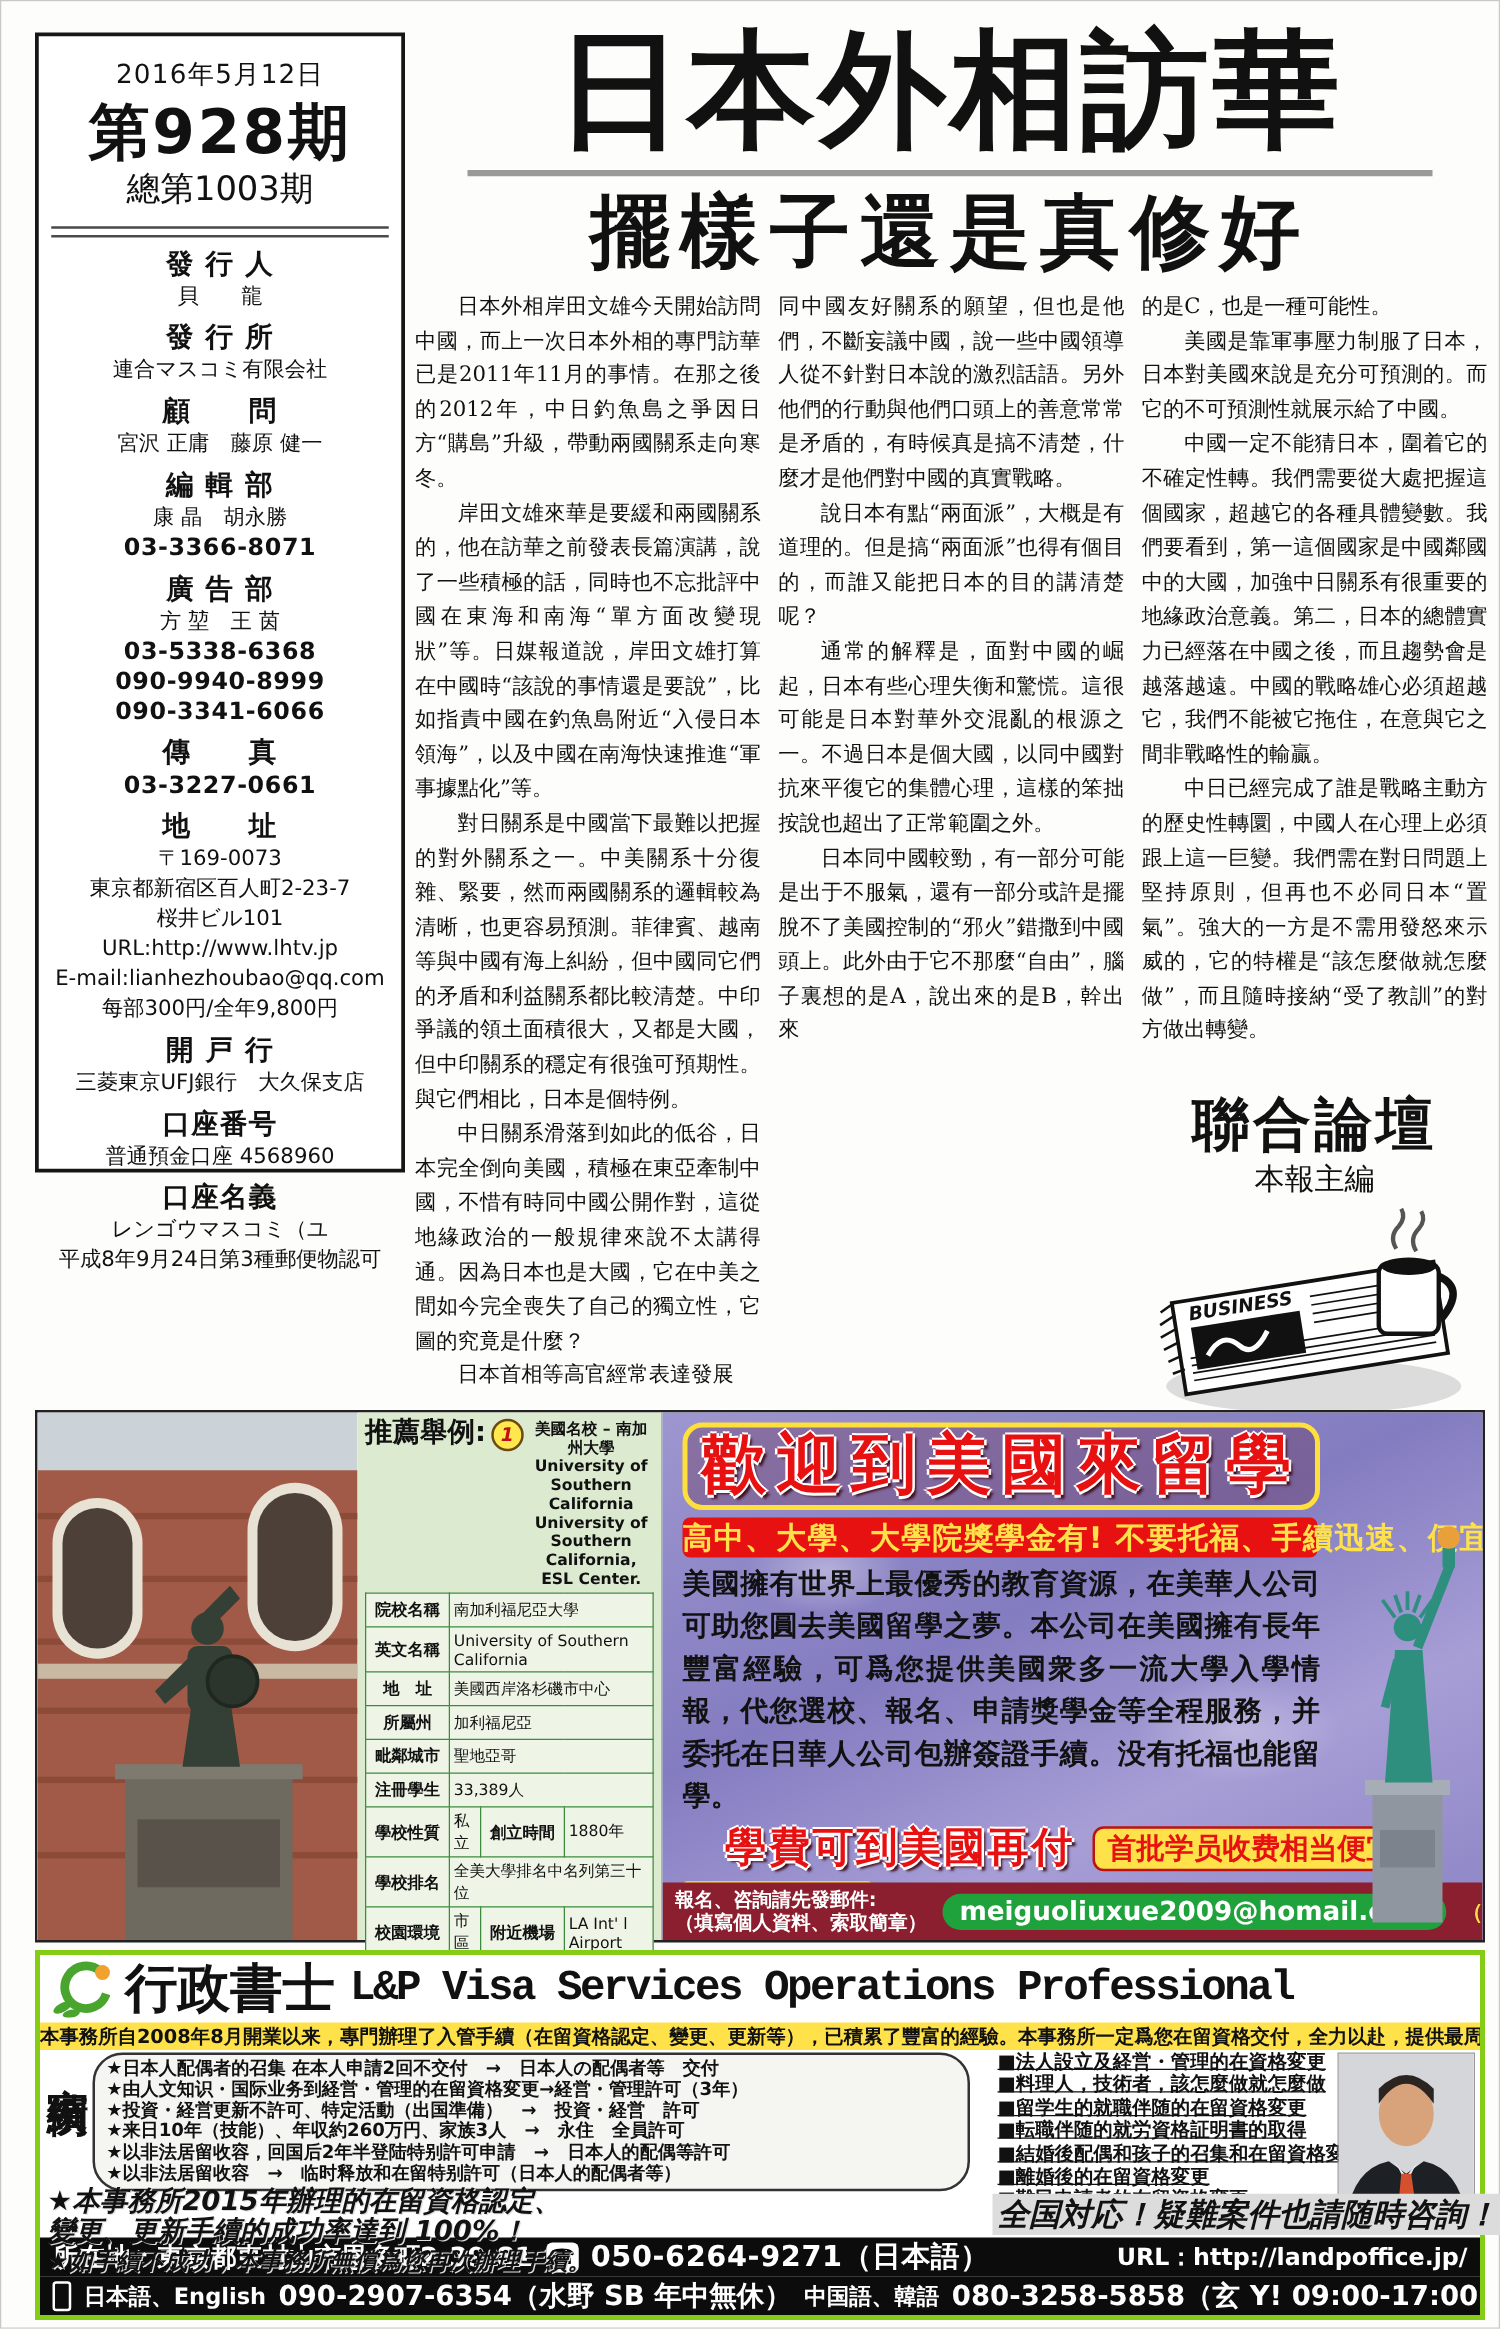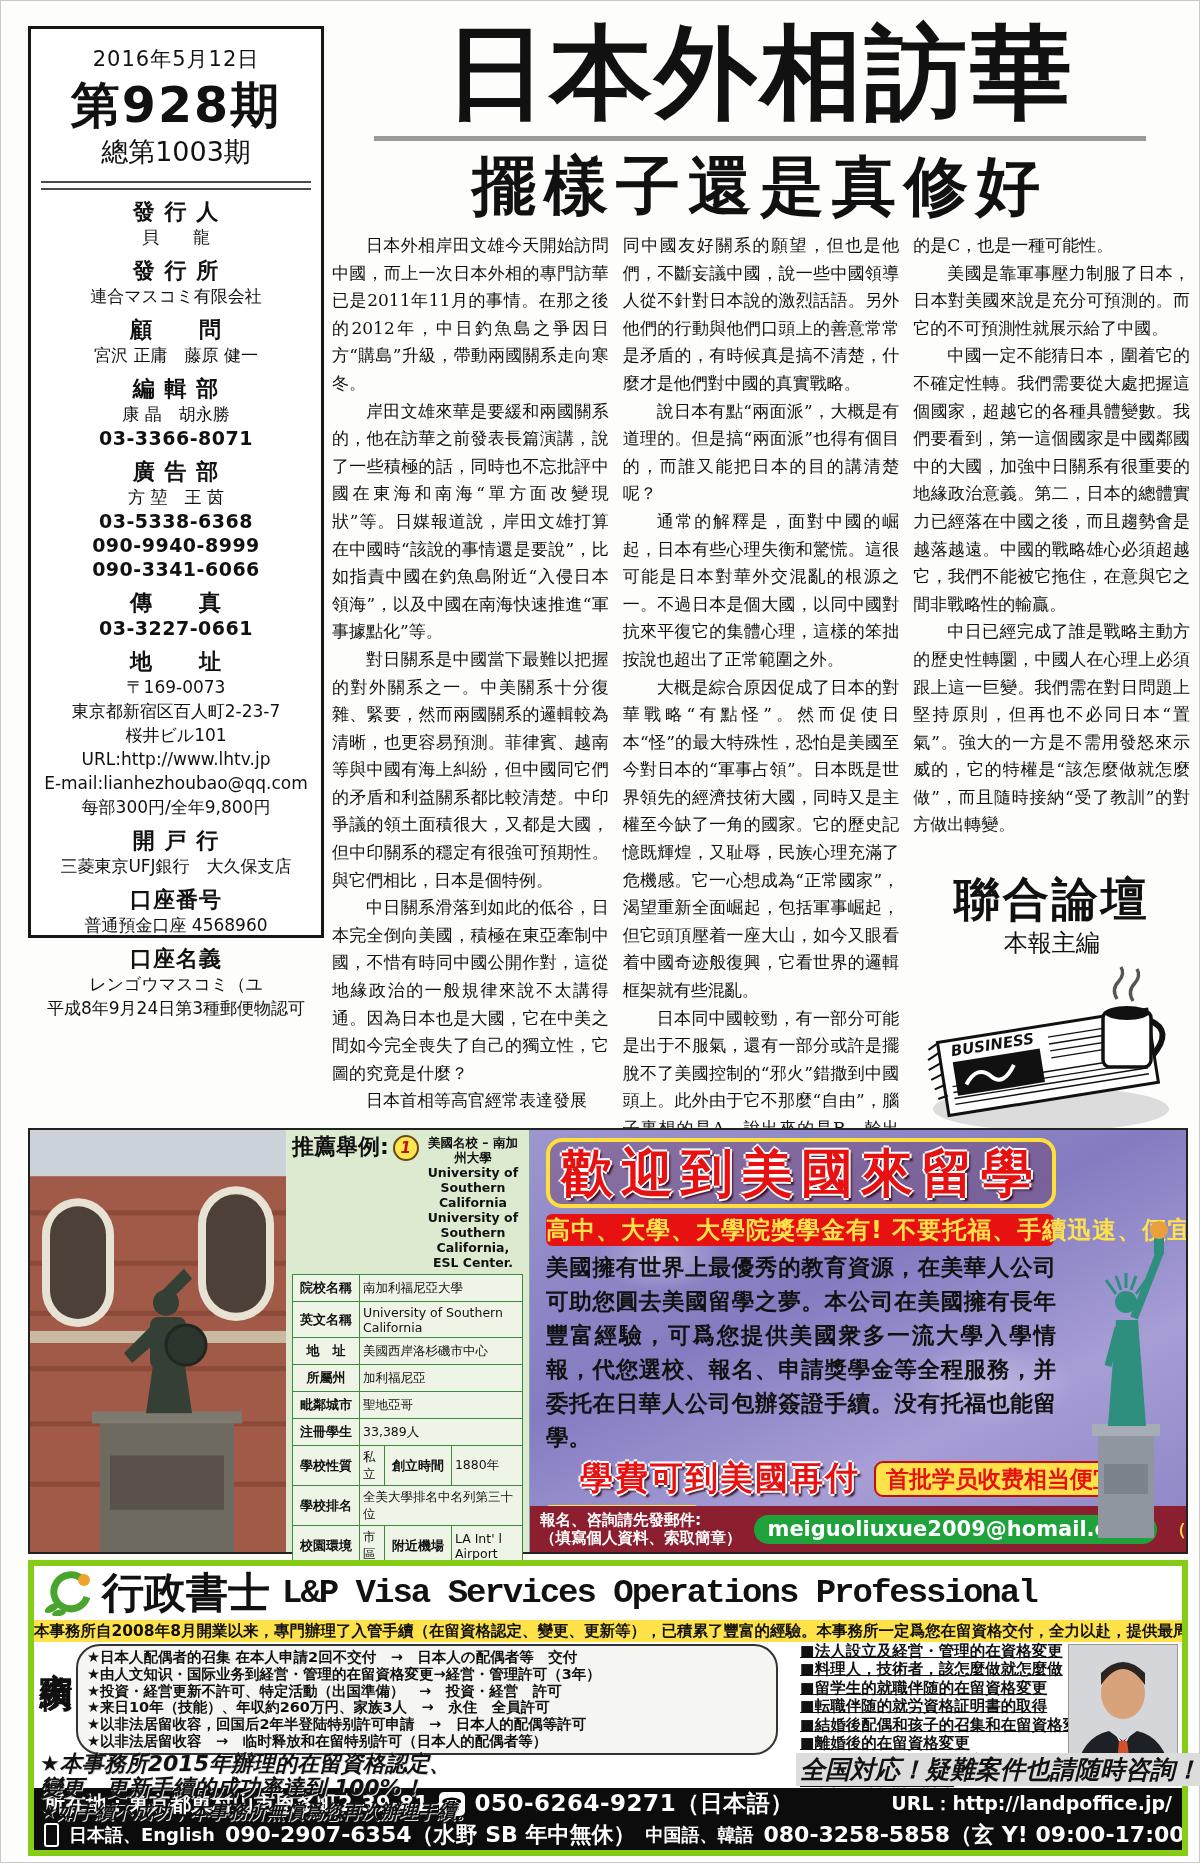--- a/index.html
+++ b/index.html
@@ -49,21 +49,21 @@
   .item2{display:flex;align-items:center;gap:5px;margin-top:6px;}
   .item2-t{font-size:18.5px;font-weight:800;white-space:nowrap;}
   .item2-sub{font-size:13px;font-weight:700;margin-left:26px;margin-top:1px;}
   .ad1-right{flex:1;position:relative;overflow:hidden;box-sizing:border-box;padding:8px 12px 0 10px;
      background:
        radial-gradient(90px 50px at 20% 30%,rgba(255,255,255,.35),rgba(255,255,255,0) 70%),
        radial-gradient(120px 60px at 70% 60%,rgba(255,255,255,.28),rgba(255,255,255,0) 70%),
        linear-gradient(155deg,#9d96cf 0%,#837cc0 40%,#a79ed6 68%,#8b83c4 100%);}
   .study-title{margin:0 118px 0 6px;border:4px solid #ffdf3a;border-radius:16px;background:rgba(96,32,64,.30);
        text-align:center;font-size:52px;font-weight:900;letter-spacing:8px;color:#e81112;line-height:62px;
-       text-shadow:-2px 0 #fff,2px 0 #fff,0 -2px #fff,0 2px #fff,3px 3px 2px #401020;white-space:nowrap;}
+       text-shadow:-2px 0 #fff,2px 0 #fff,0 -2px #fff,0 2px #fff,3px 3px 2px #401020;white-space:nowrap;font-family:Liberation Serif, serif;}
   .study-tag{margin:6px 120px 4px 6px;background:#e81112;color:#ffe24a;border-radius:6px;text-align:center;
        font-size:24px;font-weight:800;line-height:32px;letter-spacing:1px;white-space:nowrap;}
   .study-body{margin:4px 118px 2px 6px;font-size:22.5px;font-weight:700;line-height:34px;text-align:justify;}
   .pay-row{display:flex;align-items:center;gap:14px;margin:2px 6px 2px 40px;}
   .pay-later{font-size:33px;font-weight:900;letter-spacing:2px;color:#e81112;white-space:nowrap;
        text-shadow:-2px 0 #fff,2px 0 #fff,0 -2px #fff,0 2px #fff,3px 3px 2px #401020;}
   .first-batch{background:#ffe24a;border:2px solid #c01010;border-radius:9px;color:#e81112;font-weight:900;
        font-size:23px;line-height:30px;padding:1px 10px;white-space:nowrap;}
   .svc-label{display:inline-block;background:#ffe24a;color:#151515;font-weight:900;font-size:22px;
        line-height:30px;padding:1px 10px;border-radius:4px;margin:2px 0 3px 6px;}
@@ -72,21 +72,21 @@
   .svc-col{flex:1;}
   .svc-item{font-size:17px;font-weight:700;line-height:24.5px;white-space:nowrap;}
   .contact-bar{position:absolute;left:0;right:0;bottom:0;background:#8c1f2f;display:flex;align-items:center;
        gap:12px;padding:5px 10px;}
   .contact-label{color:#fff;font-weight:800;font-size:15.5px;line-height:18px;white-space:nowrap;}
   .email-pill{background:#1fa23c;color:#fff;font-weight:800;font-size:21px;line-height:27px;
        padding:1px 14px;border-radius:15px;white-space:nowrap;}
   .email-note{color:#ffe24a;font-weight:800;font-size:17px;white-space:nowrap;}
   .liberty{position:absolute;right:2px;top:4px;width:116px;height:408px;}
   
-  .ad2{position:absolute;left:28px;top:1560px;width:1160px;height:296px;border:6px solid #84cc16;
+  .ad2{position:absolute;left:28px;top:1560px;width:1160px;height:296px;border:4px solid #84cc16;
        box-sizing:border-box;background:#fff;display:flex;flex-direction:column;}
   .ad2-head{display:flex;align-items:center;gap:12px;height:50px;padding:2px 10px;flex:none;}
   .lp-logo{flex:none;width:46px;height:46px;}
   .lp-jp{font-size:42px;font-weight:900;white-space:nowrap;}
   .lp-en{font-size:34px;font-weight:700;letter-spacing:-2px;white-space:nowrap;
          font-family:"Liberation Mono","DejaVu Sans Mono",monospace;}
   .ad2-strip{flex:none;background:#ffe24a;text-align:center;font-size:15.5px;font-weight:800;
          line-height:22px;white-space:nowrap;overflow:hidden;}
   .ad2-main{position:relative;flex:1;}
   .jiseki{position:absolute;left:4px;top:4px;font-size:33px;font-weight:900;line-height:36px;
@@ -172,21 +172,20 @@
         <p class="apara ind">日本外相岸田文雄今天開始訪問中國，而上一次日本外相的專門訪華已是2011年11月的事情。在那之後的2012年，中日釣魚島之爭因日方“購島”升級，帶動兩國關系走向寒冬。</p>
         <p class="apara ind">岸田文雄來華是要緩和兩國關系的，他在訪華之前發表長篇演講，說了一些積極的話，同時也不忘批評中國在東海和南海“單方面改變現狀”等。日媒報道說，岸田文雄打算在中國時“該說的事情還是要說”，比如指責中國在釣魚島附近“入侵日本領海”，以及中國在南海快速推進“軍事據點化”等。</p>
         <p class="apara ind">對日關系是中國當下最難以把握的對外關系之一。中美關系十分復雜、緊要，然而兩國關系的邏輯較為清晰，也更容易預測。菲律賓、越南等與中國有海上糾紛，但中國同它們的矛盾和利益關系都比較清楚。中印爭議的領土面積很大，又都是大國，但中印關系的穩定有很強可預期性。與它們相比，日本是個特例。</p>
         <p class="apara ind">中日關系滑落到如此的低谷，日本完全倒向美國，積極在東亞牽制中國，不惜有時同中國公開作對，這從地緣政治的一般規律來說不太講得通。因為日本也是大國，它在中美之間如今完全喪失了自己的獨立性，它圖的究竟是什麼？</p>
         <p class="apara ind">日本首相等高官經常表達發展</p>
       </div>
     <div class="acol" id="col2">
         <p class="apara">同中國友好關系的願望，但也是他們，不斷妄議中國，說一些中國領導人從不針對日本說的激烈話語。另外他們的行動與他們口頭上的善意常常是矛盾的，有時候真是搞不清楚，什麼才是他們對中國的真實戰略。</p>
         <p class="apara ind">說日本有點“兩面派”，大概是有道理的。但是搞“兩面派”也得有個目的，而誰又能把日本的目的講清楚呢？</p>
         <p class="apara ind">通常的解釋是，面對中國的崛起，日本有些心理失衡和驚慌。這很可能是日本對華外交混亂的根源之一。不過日本是個大國，以同中國對抗來平復它的集體心理，這樣的笨拙按說也超出了正常範圍之外。</p>
-        <p class="apara ind">大概是綜合原因促成了日本的對華戰略“有點怪”。然而促使日本“怪”的最大特殊性，恐怕是美國至今對日本的“軍事占領”。日本既是世界領先的經濟技術大國，同時又是主權至今缺了一角的國家。它的歷史記憶既輝煌，又耻辱，民族心理充滿了危機感。它一心想成為“正常國家”，渴望重新全面崛起，包括軍事崛起，但它頭頂壓着一座大山，如今又眼看着中國奇迹般復興，它看世界的邏輯框架就有些混亂。</p>
         <p class="apara ind">日本同中國較勁，有一部分可能是出于不服氣，還有一部分或許是擺脫不了美國控制的“邪火”錯撒到中國頭上。此外由于它不那麼“自由”，腦子裏想的是A，說出來的是B，幹出來</p>
       </div>
     <div class="acol" id="col3">
       <div id="col3-text">
           <p class="apara">的是C，也是一種可能性。</p>
           <p class="apara ind">美國是靠軍事壓力制服了日本，日本對美國來說是充分可預測的。而它的不可預測性就展示給了中國。</p>
           <p class="apara ind">中國一定不能猜日本，圍着它的不確定性轉。我們需要從大處把握這個國家，超越它的各種具體變數。我們要看到，第一這個國家是中國鄰國中的大國，加強中日關系有很重要的地緣政治意義。第二，日本的總體實力已經落在中國之後，而且趨勢會是越落越遠。中國的戰略雄心必須超越它，我們不能被它拖住，在意與它之間非戰略性的輸贏。</p>
           <p class="apara ind">中日已經完成了誰是戰略主動方的歷史性轉圜，中國人在心理上必須跟上這一巨變。我們需在對日問題上堅持原則，但再也不必同日本“置氣”。強大的一方是不需用發怒來示威的，它的特權是“該怎麼做就怎麼做”，而且隨時接納“受了教訓”的對方做出轉變。</p>
         </div>
       <div class="forum">

